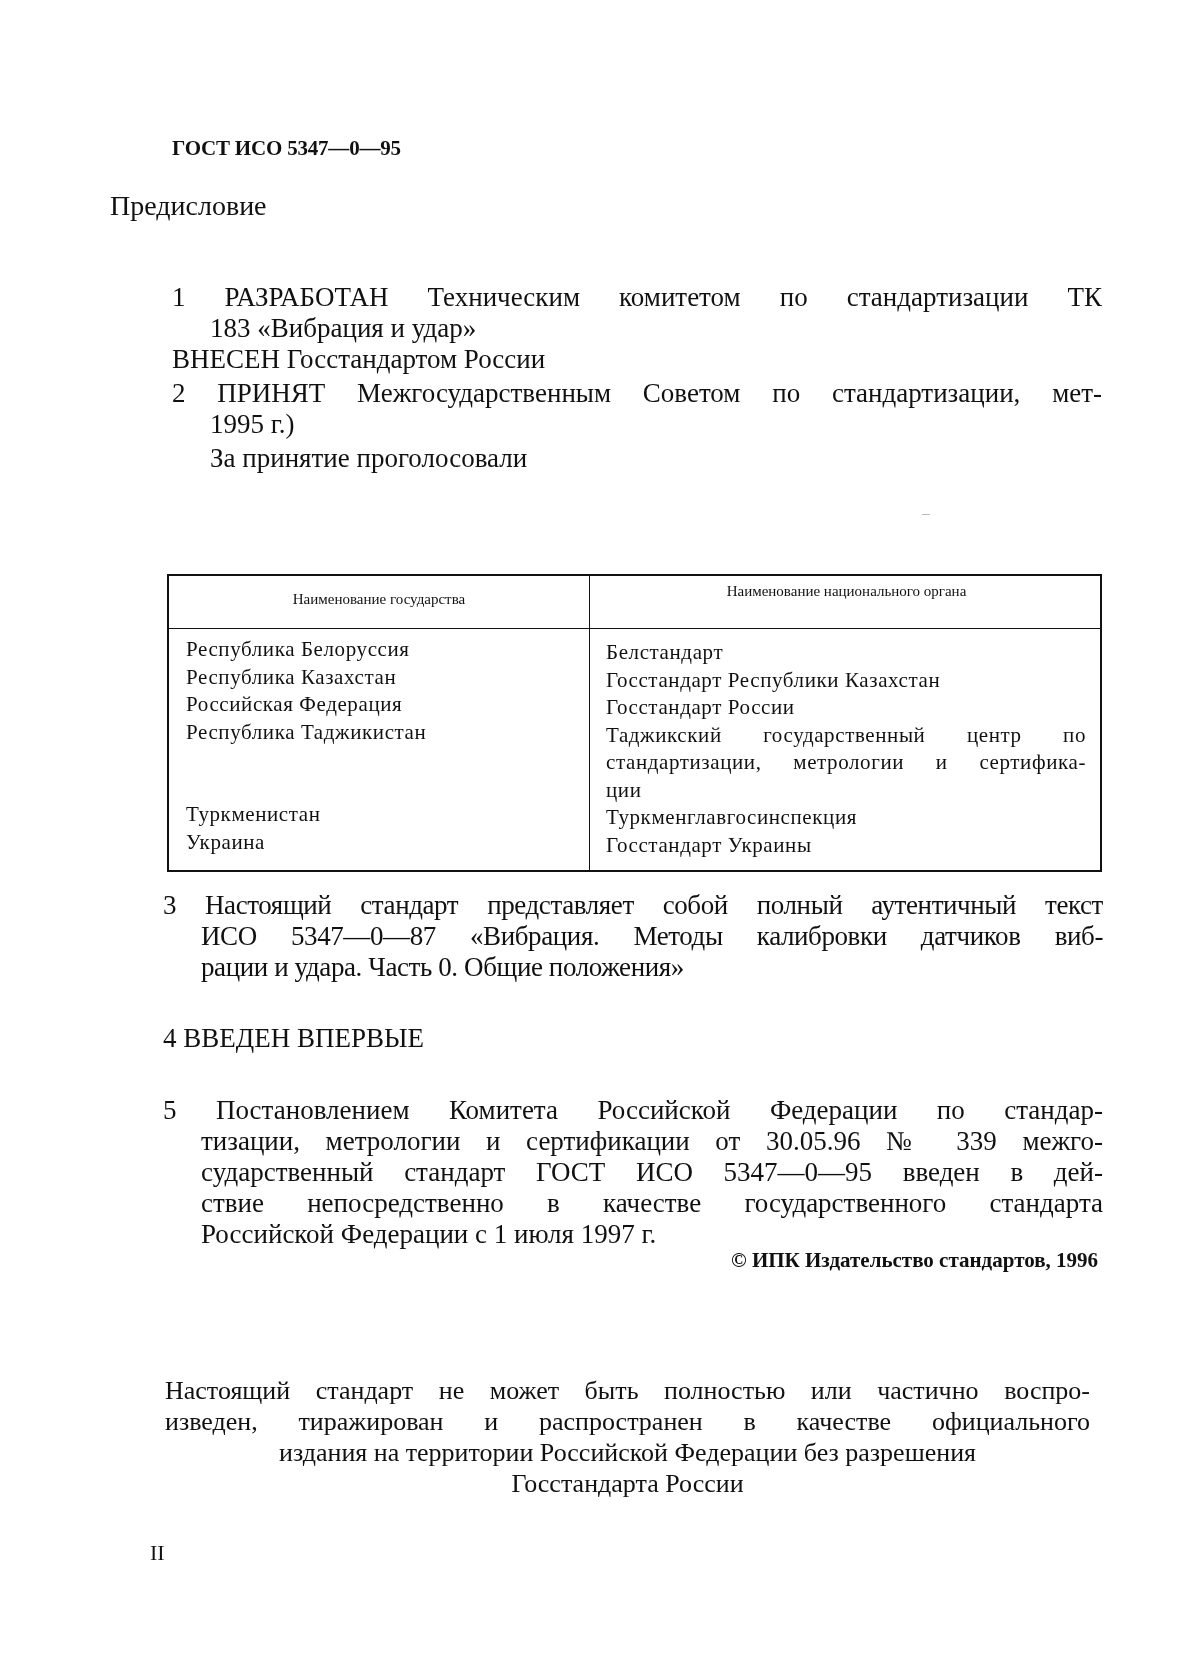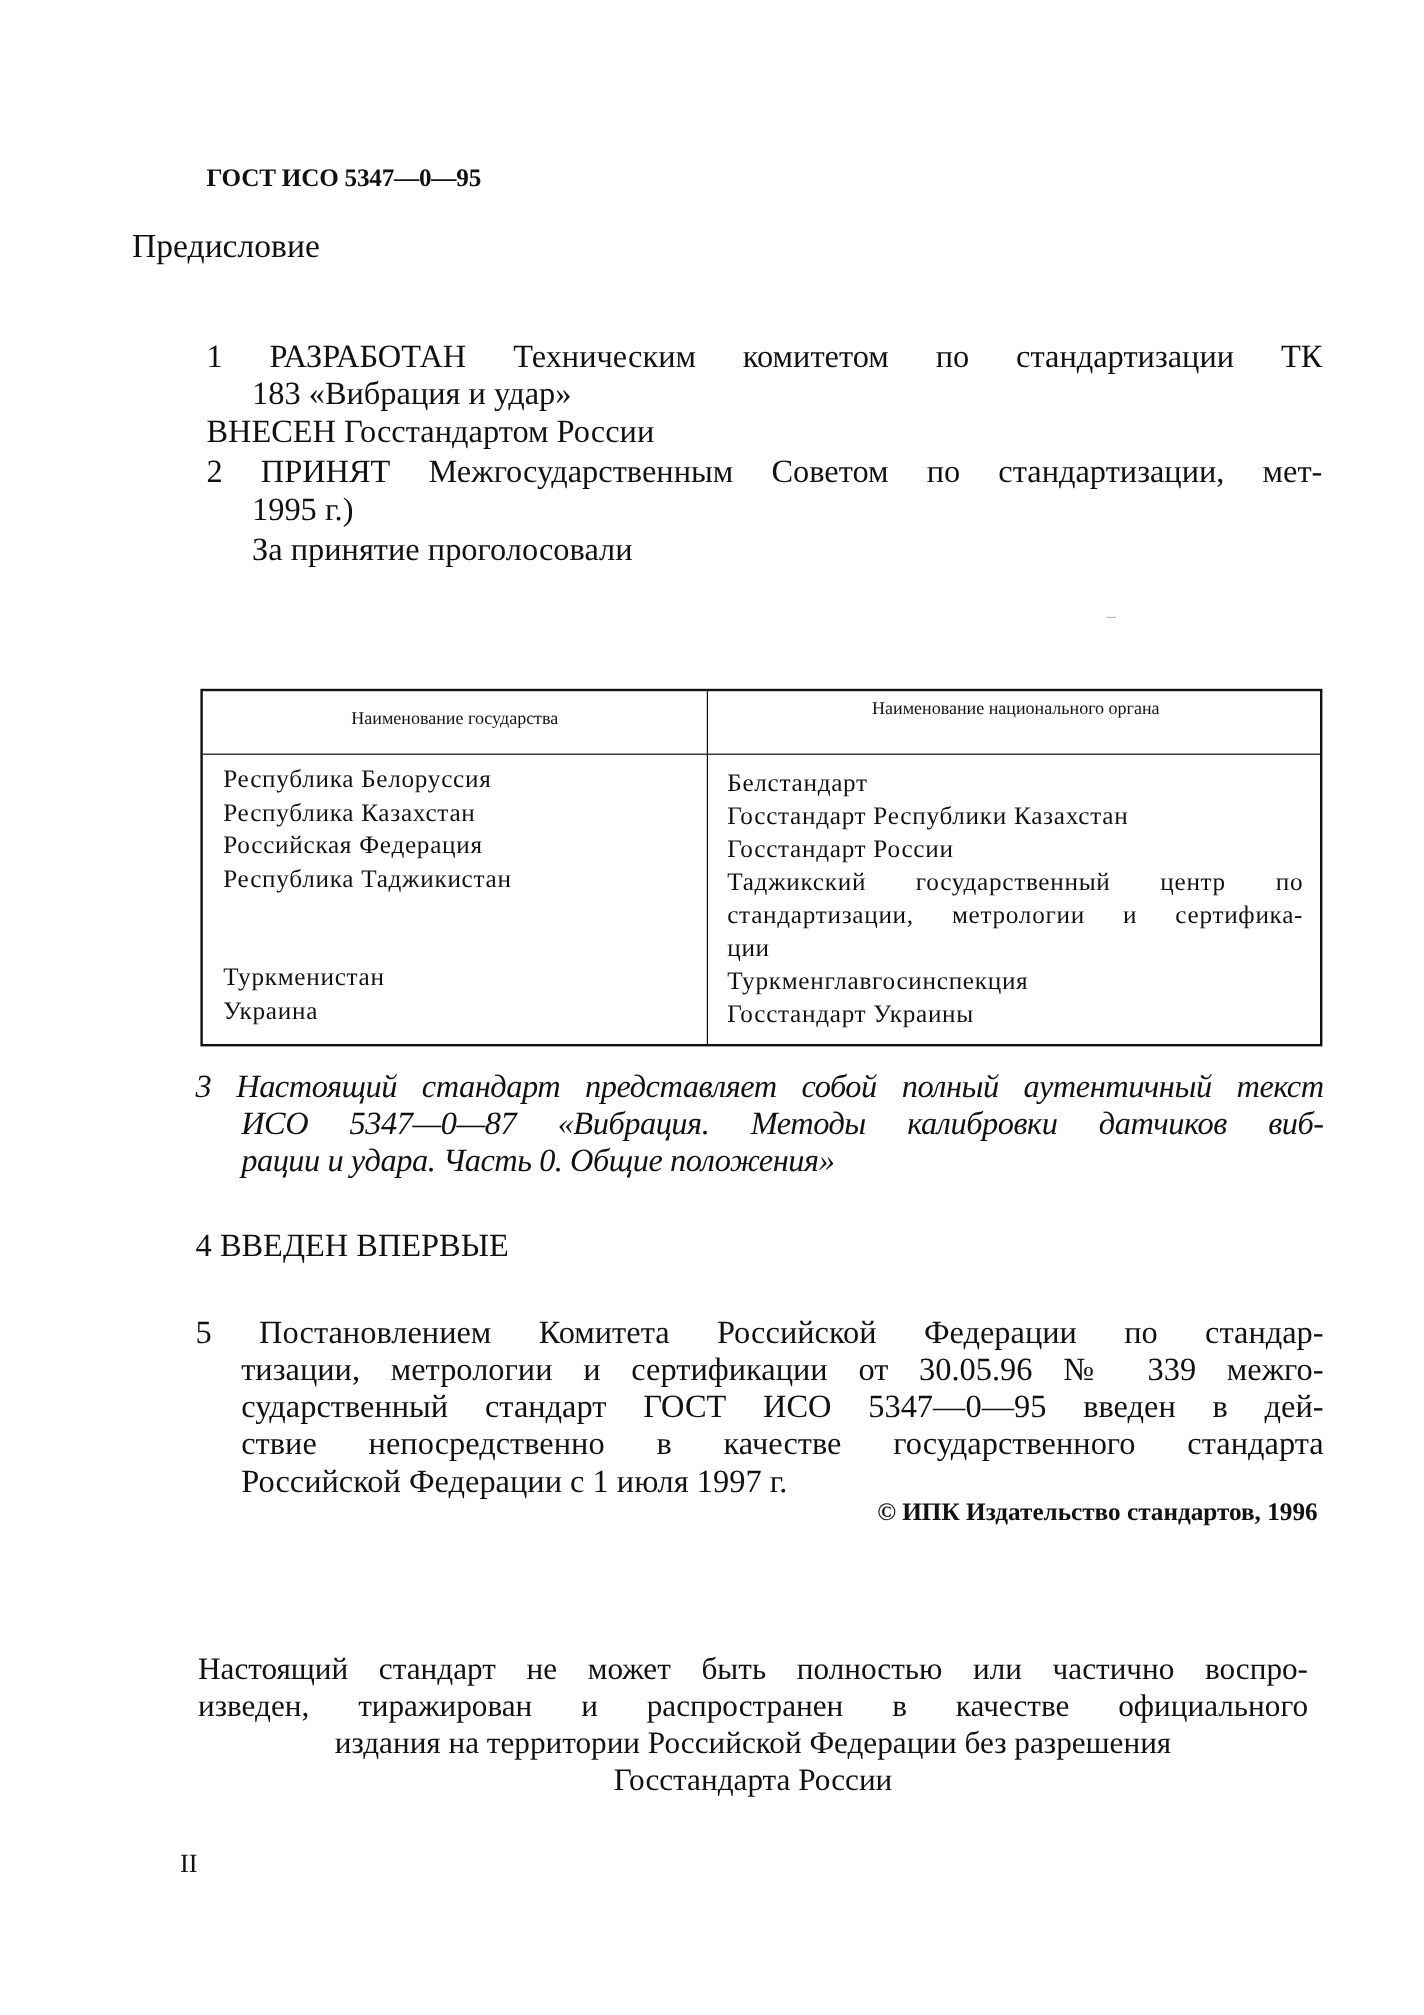--- a/index.html
+++ b/index.html
@@ -106,21 +106,21 @@
       <span class="line">Госстандарт Республики Казахстан</span>
       <span class="line">Госстандарт России</span>
       <span class="just">Таджикский государственный центр по</span>
       <span class="just">стандартизации, метрологии и сертифика-</span>
       <span class="line">ции</span>
       <span class="line">Туркменглавгосинспекция</span>
       <span class="line">Госстандарт Украины</span>
     </div>
   </div>
 
-  <div class="para" style="left:163px; top:852px; width:940px; letter-spacing:-0.4px;font-style:italic;">
+  <div class="para" style="left:163px; top:852px; width:940px; letter-spacing:-0.4px;">
     <span class="just">3 Настоящий стандарт представляет собой полный аутентичный текст</span>
     <span class="just indent">ИСО 5347—0—87 «Вибрация. Методы калибровки датчиков виб-</span>
     <span class="line indent">рации и удара. Часть 0. Общие положения»</span>
   </div>
 
   <div class="para" style="left:163px; top:985px; width:940px;">
     <span class="line">4 ВВЕДЕН ВПЕРВЫЕ</span>
   </div>
 
   <div class="para" style="left:163px; top:1057px; width:940px;">

